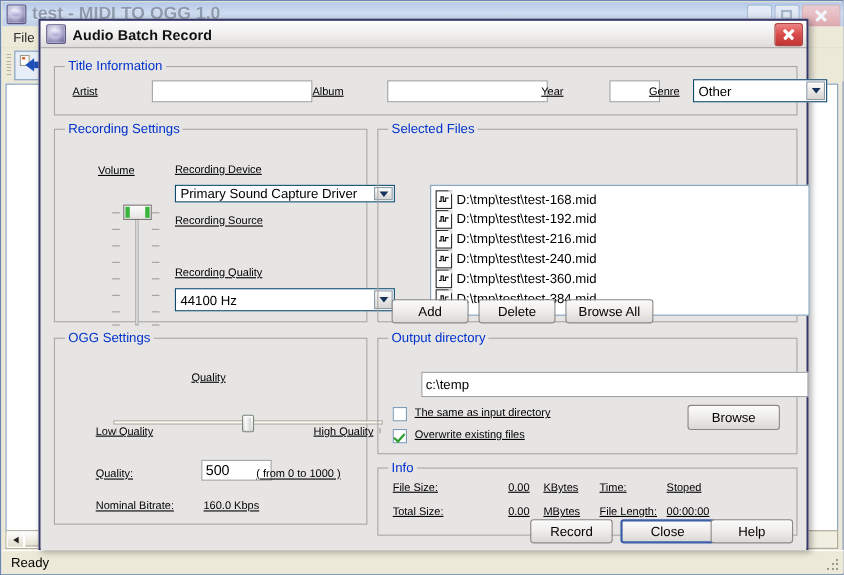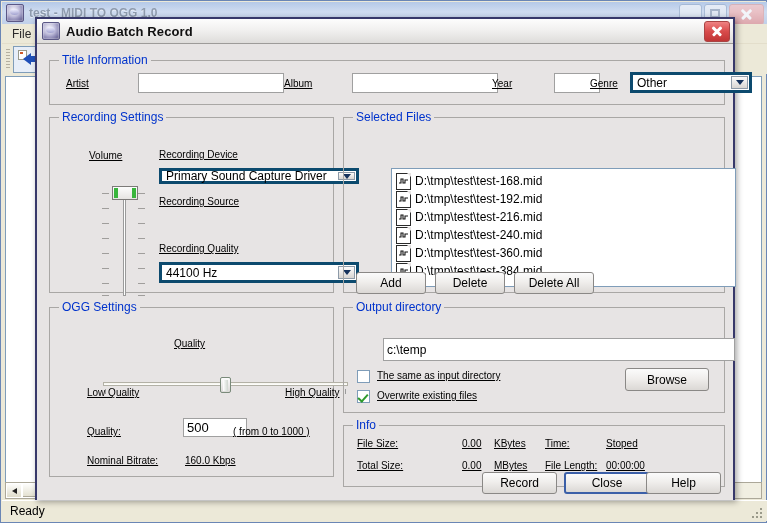--- a/index.html
+++ b/index.html
@@ -7,21 +7,21 @@
     width:767px;height:523px;overflow:hidden;position:relative;
     font-family:"Liberation Sans","DejaVu Sans",sans-serif;
     font-size:12px;color:#000;background:#d4d0c8;
   }
   
   #bgwin{position:absolute;left:0;top:0;width:767px;height:523px;
          background:#ece9d8;border:1px solid #6a86b5;box-sizing:border-box;}
   #bgtitle{position:absolute;left:1px;top:1px;width:765px;height:22px;
      background:linear-gradient(to bottom,#b5c9e8 0%,#cfdcf0 45%,#c0d0ea 100%);
      display:flex;align-items:center;padding-left:4px;box-sizing:border-box;}
-  #bgtitle .txt{font-size:12px;font-weight:bold;color:#8e9bae;margin-left:5px;
+  #bgtitle .txt{font-size:16px;font-weight:bold;color:#8e9bae;margin-left:5px;
      text-shadow:0 1px 0 rgba(255,255,255,.6);white-space:nowrap;}
   .appicon{width:16px;height:16px;border-radius:2px;flex:none;
      background:radial-gradient(circle at 40% 35%,#fff 0%,#b9b6d6 45%,#7d79a8 75%,#4b4875 100%);
      border:1px solid #5b5886;box-shadow:inset 0 0 2px #fff;position:relative;}
   .appicon:after{content:"";position:absolute;left:3px;top:4px;width:9px;height:6px;
      border-radius:50%;background:linear-gradient(#eef,#99c);opacity:.85;}
   #bgbtns{position:absolute;right:3px;top:2px;display:flex;gap:2px;}
   .sysbtn{width:21px;height:19px;border:1px solid #9fb3cf;border-radius:3px;
      background:linear-gradient(to bottom,#f3f6fb,#d3dcea);position:relative;opacity:.75;}
   .sysbtn.close{width:33px;border:1px solid #e0a8a8;
@@ -86,21 +86,21 @@
 
   
   .group{position:absolute;border:1px solid #a9a7a5;box-sizing:border-box;}
   .group > legend, .glabel{position:absolute;top:-8px;left:9px;background:#e7e4e4;
      padding:0 3px;font-size:12px;color:#0033cc;white-space:nowrap;}
   .lbl{font-size:10px;color:#000;position:absolute;white-space:nowrap;text-decoration:underline;}
 
   .tf{position:absolute;background:#fff;border:1px solid #a0a0a0;box-sizing:border-box;
       font-family:"Liberation Sans",sans-serif;font-size:12px;color:#000;padding:1px 3px;outline:none;margin-left:26px;}
 
-  .combo{position:absolute;background:#fff;border:3px solid #0c4a6e;box-sizing:border-box;
+  .combo{position:absolute;background:#fff;border:1px solid #0c4a6e;box-sizing:border-box;
      display:flex;align-items:center;cursor:pointer;}
   .combo .cval{flex:1;padding-left:4px;font-size:12px;color:#000;white-space:nowrap;overflow:hidden;}
   .combo .cbtn{width:17px;align-self:stretch;margin:1px;border:1px solid #8d9aa8;box-sizing:border-box;
      background:linear-gradient(to bottom,#fcfcfc,#d8d5d2);display:flex;align-items:center;justify-content:center;}
   .chev{width:0;height:0;border-left:4px solid transparent;border-right:4px solid transparent;border-top:5px solid #15325c;}
 
   .btn{position:absolute;background:linear-gradient(to bottom,#fbfbfb 0%,#f0eeec 45%,#dbd8d5 100%);
      border:1px solid #8a8886;border-radius:3px;box-sizing:border-box;font-size:12px;color:#000;
      display:flex;align-items:center;justify-content:center;cursor:pointer;
      font-family:"Liberation Sans",sans-serif;}
@@ -306,21 +306,21 @@
             <svg class="wv" viewBox="0 0 9 6" xmlns="http://www.w3.org/2000/svg">
               <path d="M0 5 H2 V1 H4 V5 H6 V2 H9" fill="none" stroke="#111" stroke-width="1.1"></path>
             </svg>
           </span>
           <span class="fname">D:\tmp\test\test-384.mid</span>
         </div>
       </div>
 
     <div class="btn" style="left:319px;top:228px;width:70px;height:22px;">Add</div>
     <div class="btn" style="left:398px;top:228px;width:70px;height:22px;">Delete</div>
-    <div class="btn" style="left:477px;top:228px;width:80px;height:22px;">Delete All</div>
+    <div class="btn" style="left:477px;top:228px;width:80px;height:22px;">Browse All</div>
 
     <div class="group" style="left:12px;top:263px;width:285px;height:170px;">
       <span class="glabel">OGG Settings</span>
     </div>
     <span class="lbl" style="left:137px;top:294px;">Quality</span>
 
     <div id="qslider">
       <div id="qtrack"></div>
       <span class="qtick" style="left:2px;"></span>
       <span class="qtick" style="left:242px;"></span>

